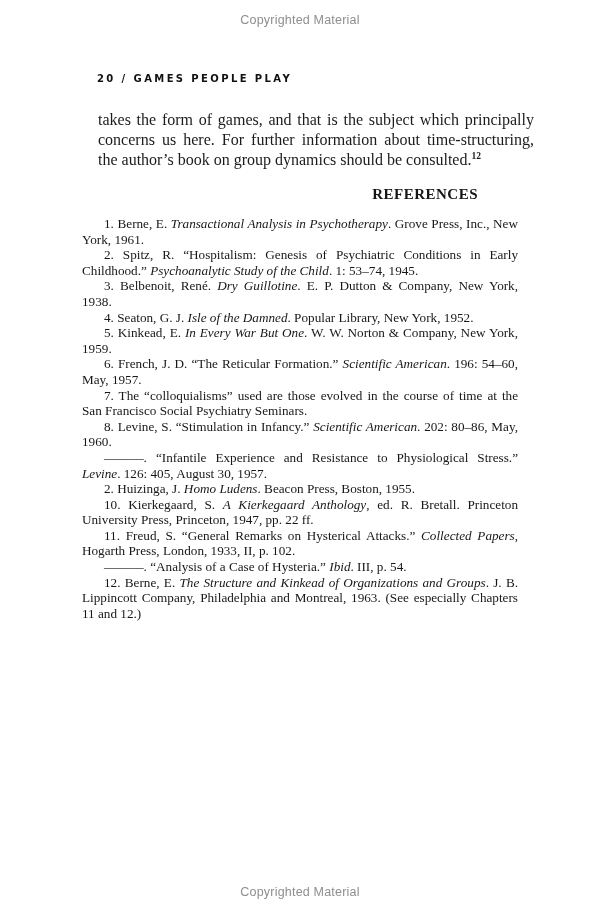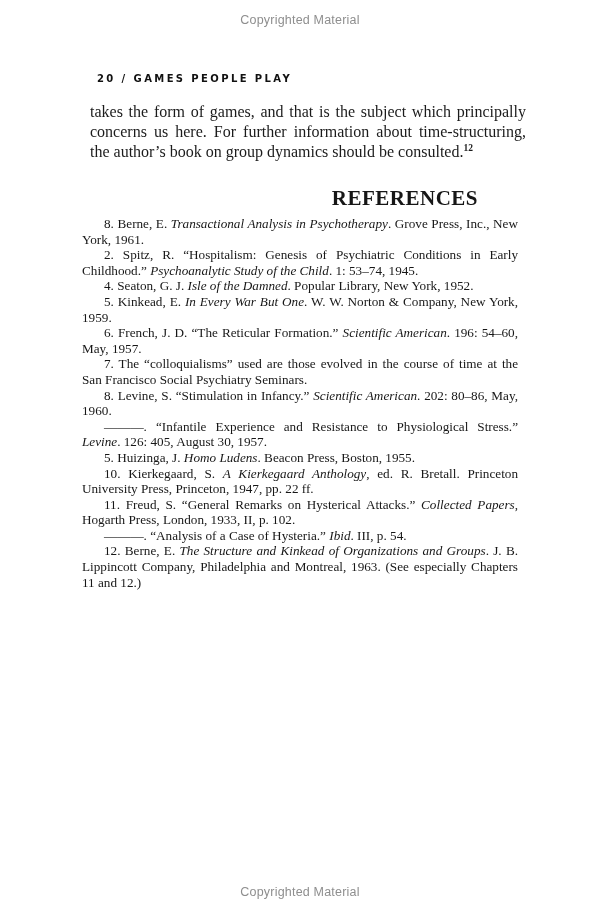--- a/index.html
+++ b/index.html
@@ -34,21 +34,21 @@
     font-size: 10px;
     letter-spacing: 2.4px;
     color: #111111;
     white-space: nowrap;
   }
   .body-par {
     position: absolute;
     left: 82px;
     top: 94px;
     width: 436px;
-    margin: 8px;
+    margin: 16px;
     font-size: 16px;
     line-height: 20px;
     text-align: justify;
   }
   .body-par sup {
     font-size: 9.5px;
     font-weight: bold;
     vertical-align: super;
     line-height: 0;
   }
@@ -56,21 +56,21 @@
     position: absolute;
     left: 82px;
     top: 186px;
     width: 436px;
     box-sizing: border-box;
     padding-right: 40px;
     margin: 0;
     text-align: right;
     font-family: "Liberation Serif", serif;
     font-weight: bold;
-    font-size: 21px;
+    font-size: 15px;
     letter-spacing: 0.5px;
     color: #161616;
   }
   .ref-list {
     position: absolute;
     left: 82px;
     top: 216px;
     width: 436px;
     font-size: 13.2px;
     line-height: 15.6px;
@@ -90,29 +90,30 @@
 
   <div class="watermark top">Copyrighted Material</div>
 
   <div class="running-head">20 / GAMES PEOPLE PLAY</div>
 
   <p class="body-par"><span>takes the form of games, and that is the subject which principally concerns us here. For further information about time-structuring, the author’s book on group dynamics should be consulted.</span><sup>12</sup></p>
 
   <h2 class="ref-heading">REFERENCES</h2>
 
   <div class="ref-list" id="ref-list">
-      <p class="ref-entry"><span>8. Berne, E. </span><span class="it">Transactional Analysis in Psychotherapy</span><span>. Grove Press, Inc., New York, 1961.</span></p>
+      <p class="ref-entry"><span>1. Berne, E. </span><span class="it">Transactional Analysis in Psychotherapy</span><span>. Grove Press, Inc., New York, 1961.</span></p>
       <p class="ref-entry"><span>2. Spitz, R. “Hospitalism: Genesis of Psychiatric Conditions in Early Childhood.” </span><span class="it">Psychoanalytic Study of the Child</span><span>. 1: 53–74, 1945.</span></p>
+      <p class="ref-entry"><span>3. Belbenoit, René. </span><span class="it">Dry Guillotine</span><span>. E. P. Dutton &amp; Company, New York, 1938.</span></p>
       <p class="ref-entry"><span>4. Seaton, G. J. </span><span class="it">Isle of the Damned</span><span>. Popular Library, New York, 1952.</span></p>
       <p class="ref-entry"><span>5. Kinkead, E. </span><span class="it">In Every War But One</span><span>. W. W. Norton &amp; Company, New York, 1959.</span></p>
       <p class="ref-entry"><span>6. French, J. D. “The Reticular Formation.” </span><span class="it">Scientific American</span><span>. 196: 54–60, May, 1957.</span></p>
       <p class="ref-entry"><span>7. The “colloquialisms” used are those evolved in the course of time at the San Francisco Social Psychiatry Seminars.</span></p>
       <p class="ref-entry"><span>8. Levine, S. “Stimulation in Infancy.” </span><span class="it">Scientific American</span><span>. 202: 80–86, May, 1960.</span></p>
       <p class="ref-entry"><span>———. “Infantile Experience and Resistance to Physiological Stress.” </span><span class="it">Levine</span><span>. 126: 405, August 30, 1957.</span></p>
-      <p class="ref-entry"><span>5. Huizinga, J. </span><span class="it">Homo Ludens</span><span>. Beacon Press, Boston, 1955.</span></p>
+      <p class="ref-entry"><span>2. Huizinga, J. </span><span class="it">Homo Ludens</span><span>. Beacon Press, Boston, 1955.</span></p>
       <p class="ref-entry"><span>10. Kierkegaard, S. </span><span class="it">A Kierkegaard Anthology</span><span>, ed. R. Bretall. Princeton University Press, Princeton, 1947, pp. 22 ff.</span></p>
       <p class="ref-entry"><span>11. Freud, S. “General Remarks on Hysterical Attacks.” </span><span class="it">Collected Papers</span><span>, Hogarth Press, London, 1933, II, p. 102.</span></p>
       <p class="ref-entry"><span>———. “Analysis of a Case of Hysteria.” </span><span class="it">Ibid</span><span>. III, p. 54.</span></p>
       <p class="ref-entry"><span>12. Berne, E. </span><span class="it">The Structure and Kinkead of Organizations and Groups</span><span>. J. B. Lippincott Company, Philadelphia and Montreal, 1963. (See especially Chapters 11 and 12.)</span></p>
     </div>
 
   <div class="watermark bottom">Copyrighted Material</div>
 
 </div>
 

